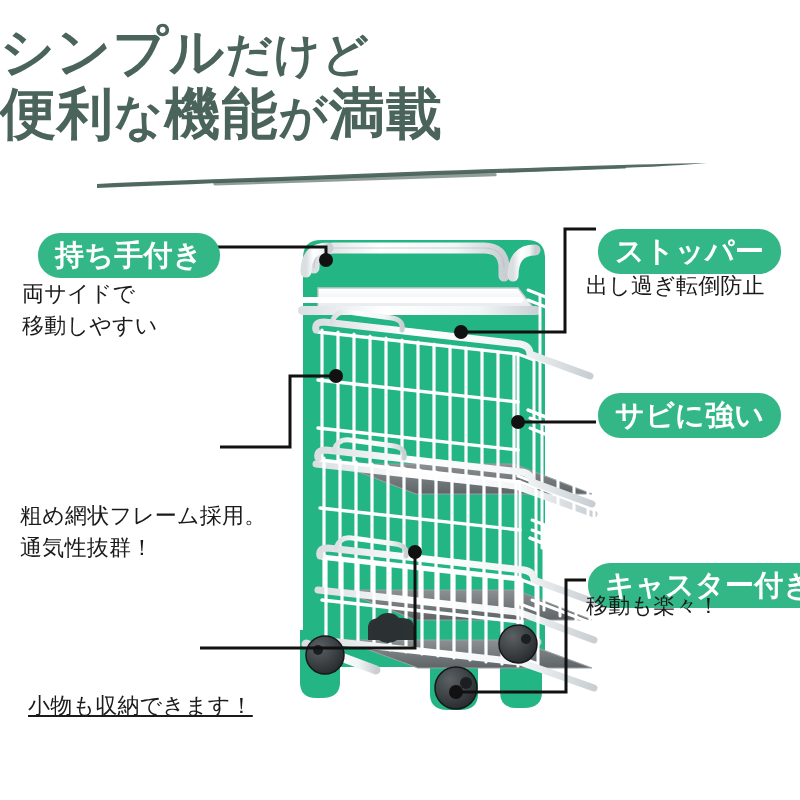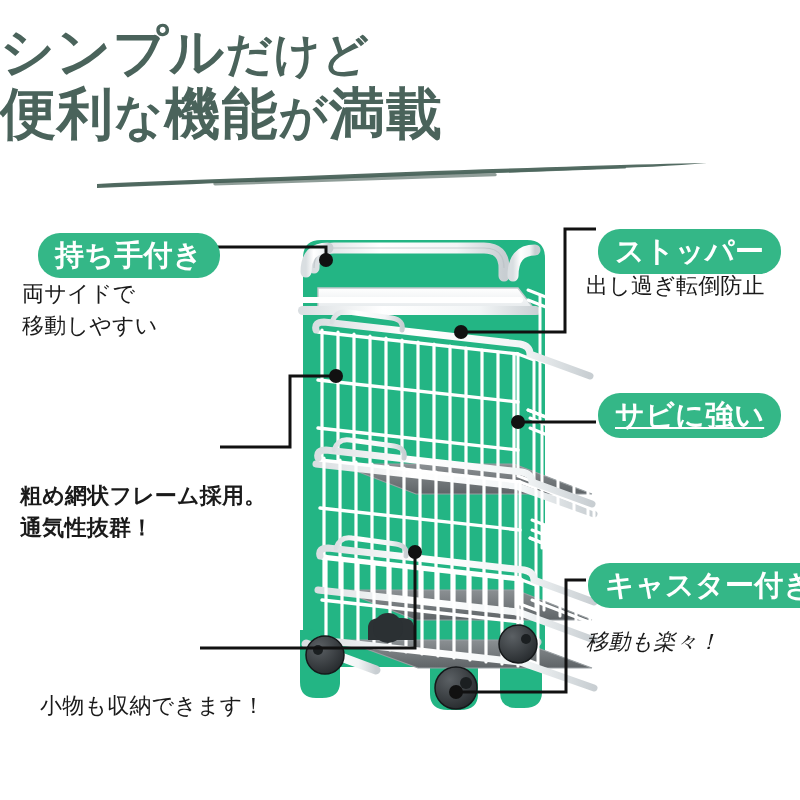--- a/index.html
+++ b/index.html
@@ -30,30 +30,30 @@
   }
   .desc {
     position:absolute; color:#1a1a1a; font-size:22px; line-height:1.45;
     white-space:pre-line; letter-spacing:.01em;
   }
 
   
   .b-handle   { left:38px;  top:233px; }
   .d-handle   { left:22px;  top:278px; }
   .b-visible  { left:32px;  top:433px; }
-  .d-visible  { left:20px;  top:480px;font-weight:bold; }
+  .d-visible  { left:20px;  top:500px; }
   .b-board    { left:38px;  top:633px; }
-  .d-board    { left:40px;  top:690px; }
+  .d-board    { left:28px;  top:690px;text-decoration:underline; }
   
   .b-stopper  { left:598px; top:213px;margin-top:16px; }
   .d-stopper  { left:586px; top:270px; }
-  .b-rust     { left:598px; top:393px;text-decoration:underline; }
+  .b-rust     { left:598px; top:393px; }
   .d-rust     { left:584px; top:447px; }
   .b-caster   { left:588px; top:563px; }
-  .d-caster   { left:586px; top:626px;font-style:italic; }
+  .d-caster   { left:586px; top:590px; }
 
   
   .layer { position:absolute; left:0; top:0; width:800px; height:800px; }
   .leader { stroke:#111111; stroke-width:3; fill:none; }
   .leader-dot { fill:#111111; }
 </style>
 </head>
 <body>
 
 <div id="stage">

